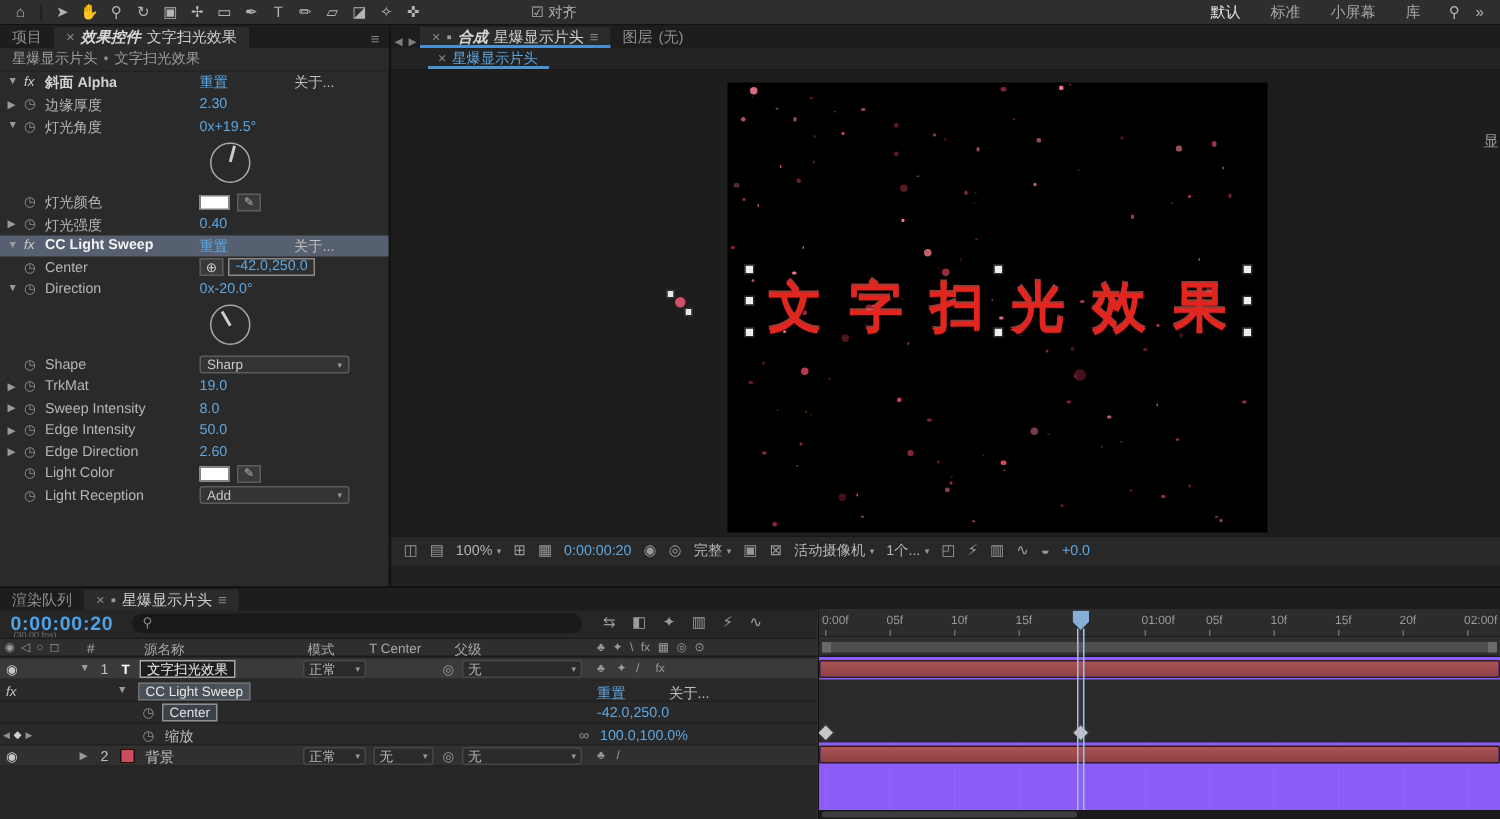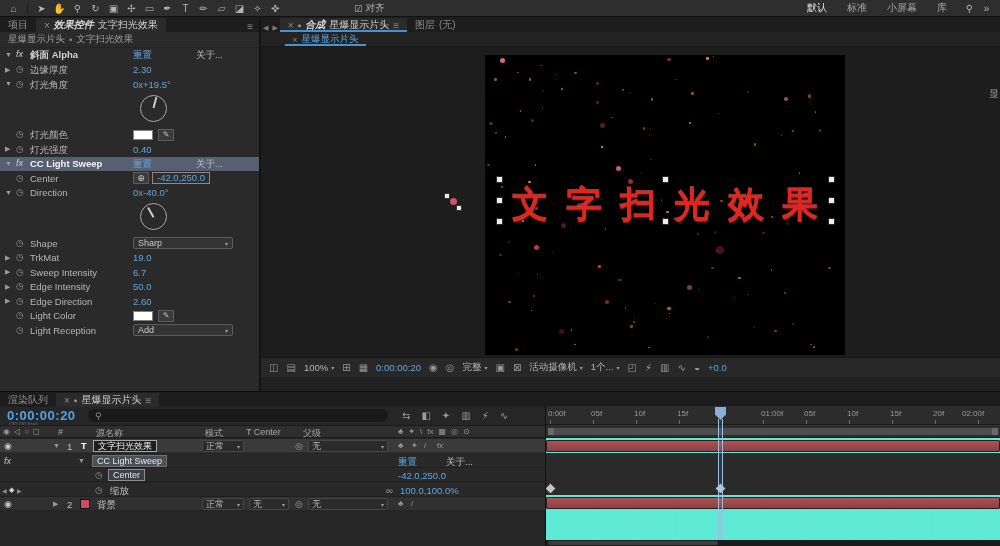--- a/index.html
+++ b/index.html
@@ -131,21 +131,21 @@
     font-size:9px; color:#b8b8b8; }
   .pick { font-size:9px; color:#9a9a9a; }
   .sw { font-size:8px; color:#9a9a9a; }
   .e-fxb { font-style:italic; font-size:9px; color:#c4c4c4; }
   .blue { color:#5fa7e0; }
   .dim2 { color:#9a9a9a; }
   .kn { font-size:6px; color:#8f8f8f; top:4px; }
   .knd { font-size:7px; color:#cfcfcf; top:3px; }
   .a-stop { font-size:9px; color:#8f8f8f; }
 
-  #tl-right { position:absolute; left:545px; top:14px; right:0; bottom:0; background:#5eead4;
+  #tl-right { position:absolute; left:545px; top:14px; right:0; bottom:0; background:#8b5cf6;
     border-left:1px solid #121212; overflow:hidden; }
   #tl-ruler { position:absolute; left:0; top:0; right:0; height:19px; background:#2c2c2c;
     border-bottom:1px solid #1b1b1b; font-size:8px; color:#9a9a9a; }
   .rlabel { position:absolute; top:3px; }
   .rtick { position:absolute; bottom:0; width:1px; height:4px; background:#6a6a6a; }
   #tl-header2 { position:absolute; left:0; top:19px; right:0; height:13px; background:#2e2e2e;
     border-bottom:1px solid #1b1b1b; }
   #tl-workarea { position:absolute; left:2px; right:2px; top:3px; height:7px; background:#4e4e4e;
     border-radius:2px; }
   #tl-workarea::before, #tl-workarea::after { content:""; position:absolute; top:0; bottom:0; width:6px; background:#6a6a6a; }
@@ -268,21 +268,21 @@
         <div class="erow">
           <span class="e-stop">◷</span>
           <span class="e-label">Center</span>
           <span class="e-cross">⊕</span>
           <span class="e-pointval">-42.0,250.0</span>
         </div>
         <div class="erow">
           <span class="e-arrow">▼</span>
           <span class="e-stop">◷</span>
           <span class="e-label">Direction</span>
-          <span class="e-val">0x-40.0°</span>
+          <span class="e-val">0x-20.0°</span>
         </div>
         <div class="dialrow">
           <div class="dial">
             <div class="needle" style="transform: rotate(150deg);"></div>
           </div>
         </div>
         <div class="erow">
           <span class="e-stop">◷</span>
           <span class="e-label">Shape</span>
           <div class="e-dd">
@@ -293,21 +293,21 @@
         <div class="erow">
           <span class="e-arrow">▶</span>
           <span class="e-stop">◷</span>
           <span class="e-label">TrkMat</span>
           <span class="e-val">19.0</span>
         </div>
         <div class="erow">
           <span class="e-arrow">▶</span>
           <span class="e-stop">◷</span>
           <span class="e-label">Sweep Intensity</span>
-          <span class="e-val">6.7</span>
+          <span class="e-val">8.0</span>
         </div>
         <div class="erow">
           <span class="e-arrow">▶</span>
           <span class="e-stop">◷</span>
           <span class="e-label">Edge Intensity</span>
           <span class="e-val">50.0</span>
         </div>
         <div class="erow">
           <span class="e-arrow">▶</span>
           <span class="e-stop">◷</span>
@@ -640,21 +640,21 @@
       <div id="tl-ruler">
           <span class="rlabel" style="left: 2px;">0:00f</span>
           <span class="rlabel" style="left: 45px;">05f</span>
           <span class="rlabel" style="left: 88px;">10f</span>
           <span class="rlabel" style="left: 131px;">15f</span>
           <span class="rlabel" style="left: 215px;">01:00f</span>
           <span class="rlabel" style="left: 258px;">05f</span>
           <span class="rlabel" style="left: 301px;">10f</span>
           <span class="rlabel" style="left: 344px;">15f</span>
           <span class="rlabel" style="left: 387px;">20f</span>
-          <span class="rlabel" style="left: 416px;">02:00f</span>
+          <span class="rlabel" style="left: 430px;">02:00f</span>
           <div class="rtick" style="left: 4px;"></div>
           <div class="rtick" style="left: 47px;"></div>
           <div class="rtick" style="left: 90px;"></div>
           <div class="rtick" style="left: 133px;"></div>
           <div class="rtick" style="left: 176px;"></div>
           <div class="rtick" style="left: 217px;"></div>
           <div class="rtick" style="left: 260px;"></div>
           <div class="rtick" style="left: 303px;"></div>
           <div class="rtick" style="left: 346px;"></div>
           <div class="rtick" style="left: 389px;"></div>

